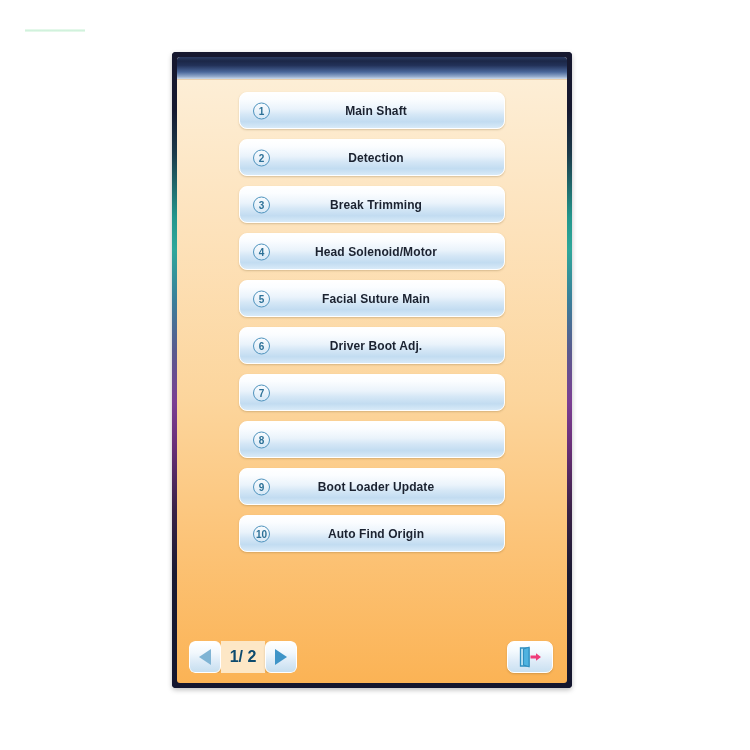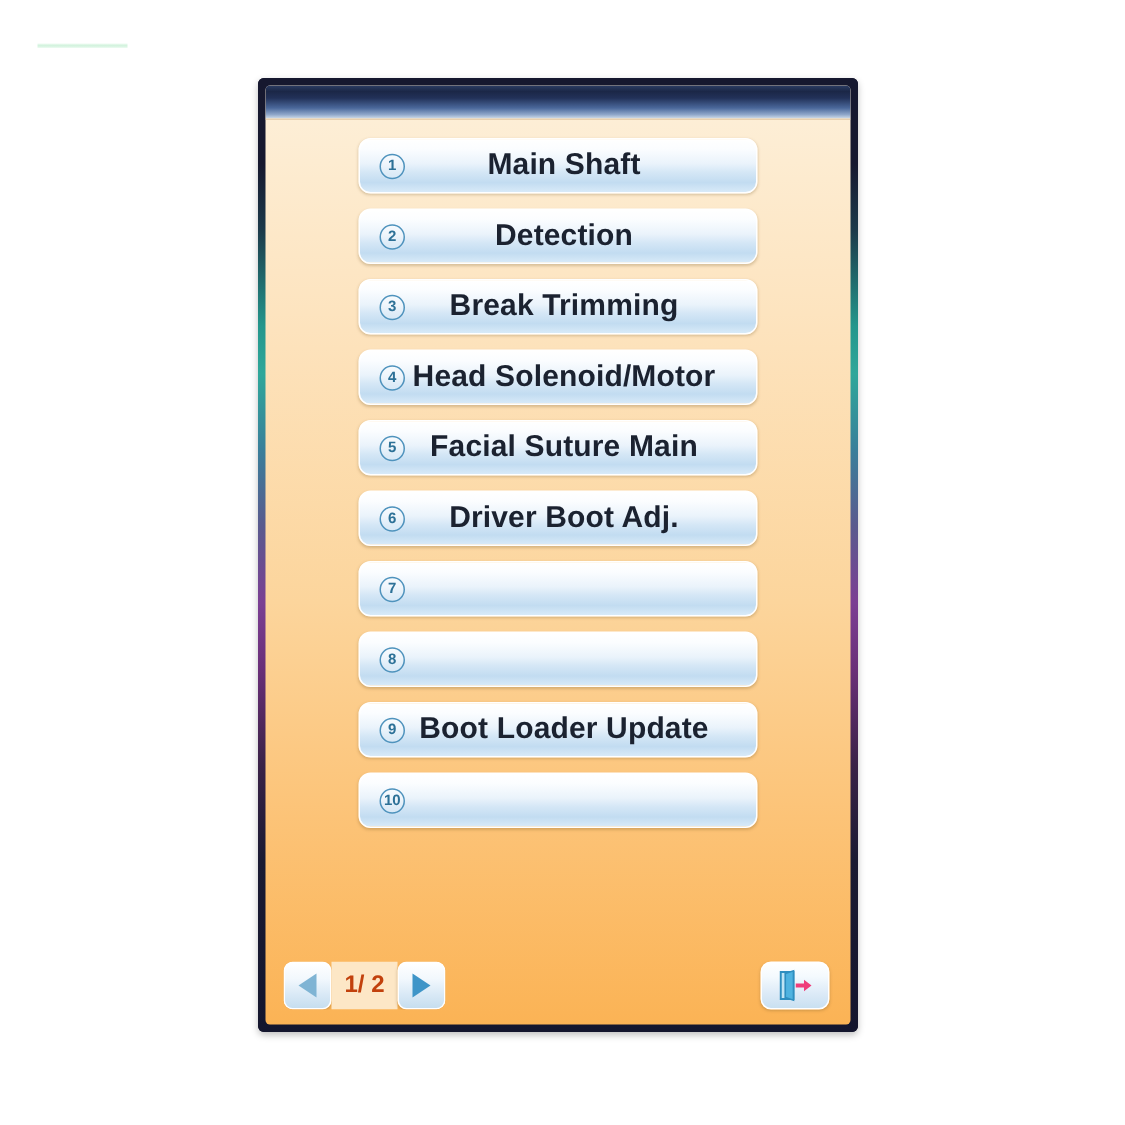--- a/index.html
+++ b/index.html
@@ -141,21 +141,21 @@
     box-sizing: border-box;
     background: rgba(255,255,255,0.25);
   }
   .menu-label {
     width: 100%;
     text-align: center;
     padding-left: 14px;
     padding-right: 6px;
     box-sizing: border-box;
     color: #1b2230;
-    font-size: 20px;
+    font-size: 12px;
     font-weight: bold;
     letter-spacing: 0.1px;
     white-space: nowrap;
   }
   .menu-btn.small .menu-label { font-size: 12.5px; }
 
   
   .footer {
     flex: 0 0 52px;
     position: relative;
@@ -189,21 +189,21 @@
     border-bottom: 8px solid transparent;
   }
   .tri-left  { border-right: 12px solid #7fb4d4; }
   .tri-right { border-left: 12px solid #3f95c8; }
 
   .pager-count {
     height: 32px;
     min-width: 44px;
     padding: 0 6px;
     background: #fde7c6;
-    color: #c2410c;
+    color: #0c4a6e;
     font-size: 16px;
     font-weight: bold;
     display: flex;
     align-items: center;
     justify-content: center;
     box-sizing: border-box;
     text-align: center;
   }
 
   .exit-btn {
@@ -278,20 +278,21 @@
         <span class="menu-num">8</span>
       </div>
 
       <div class="menu-btn">
         <span class="menu-num">9</span>
         <span class="menu-label">Boot Loader Update</span>
       </div>
 
       <div class="menu-btn">
         <span class="menu-num">10</span>
+        <span class="menu-label">Auto Find Origin</span>
       </div>
 
     </div>
 
     <div class="footer">
 
       <div class="pager">
         <div class="pager-btn">
           <span class="tri tri-left"></span>
         </div>

